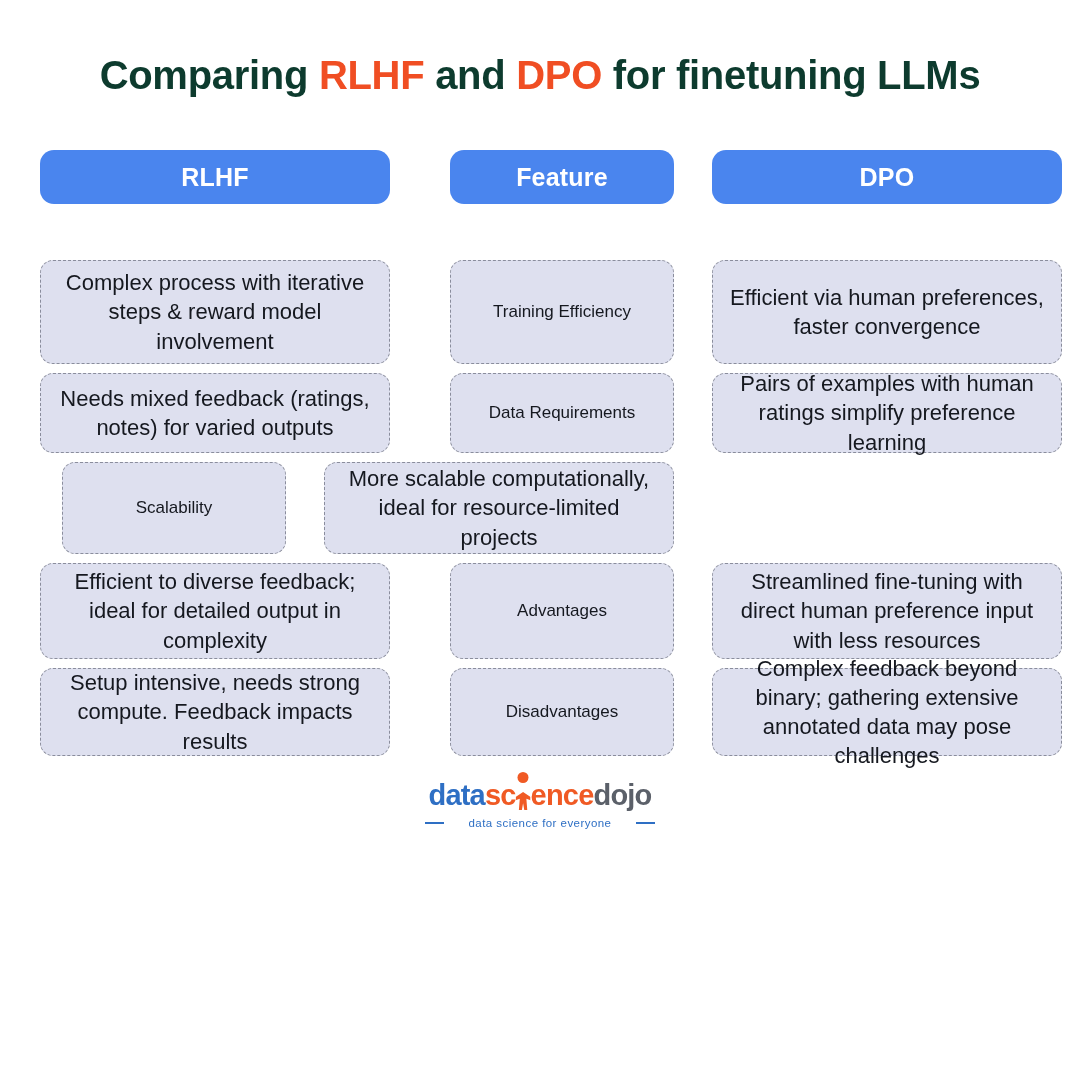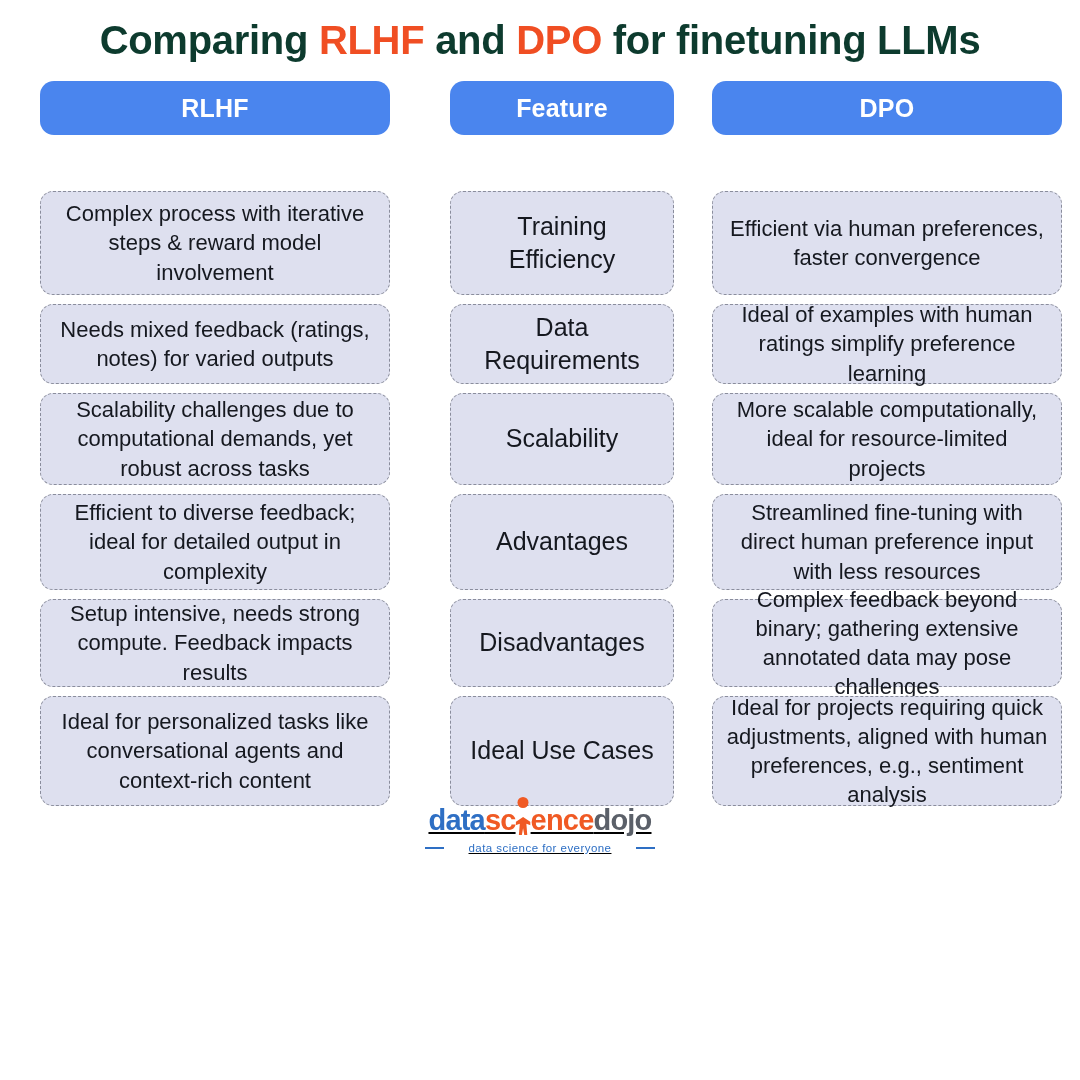--- a/index.html
+++ b/index.html
@@ -86,39 +86,39 @@
     align-items: center;
     justify-content: center;
     text-align: center;
     color: #15181f;
     font-size: 22px;
     line-height: 1.33;
     padding: 10px 13px;
   }
 
   .cell.feature {
-    font-size: 25px;
+    font-size: 17px;
   }
 
   
   .r1 .cell { height: 104px; }
   .r2 .cell { height: 80px; }
   .r3 .cell { height: 76px; }
   .r4 .cell { height: 92px; }
   .r5 .cell { height: 96px; }
   .r6 .cell { height: 88px; }
   .r7 .cell { height: 110px; }
 
   
   .logo-wrap {
     flex: 1;
     display: flex;
+    align-items: center;
     justify-content: center;
     padding-bottom: 10px;
-    text-decoration: underline;
   }
 
   .logo {
     display: flex;
     flex-direction: column;
     align-items: center;
     position: relative;
   }
 
   .logo-mark {
@@ -196,47 +196,41 @@
 
     <div class="row r1">
       <div class="col-a cell">Complex process with iterative steps &amp; reward model involvement</div>
       <div class="col-b cell feature">Training Efficiency</div>
       <div class="col-c cell">Efficient via human preferences, faster convergence</div>
     </div>
 
     <div class="row r2">
       <div class="col-a cell">Needs mixed feedback (ratings, notes) for varied outputs</div>
       <div class="col-b cell feature">Data Requirements</div>
-      <div class="col-c cell">Ideal of examples with human ratings simplify preference learning</div>
+      <div class="col-c cell">Pairs of examples with human ratings simplify preference learning</div>
     </div>
 
 
     <div class="row r4">
-      <div class="col-a cell">Scalability challenges due to computational demands, yet robust across tasks</div>
       <div class="col-b cell feature">Scalability</div>
       <div class="col-c cell">More scalable computationally, ideal for resource-limited projects</div>
     </div>
 
     <div class="row r5">
       <div class="col-a cell">Efficient to diverse feedback; ideal for detailed output in complexity</div>
       <div class="col-b cell feature">Advantages</div>
       <div class="col-c cell">Streamlined fine-tuning with direct human preference input with less resources</div>
     </div>
 
     <div class="row r6">
       <div class="col-a cell">Setup intensive, needs strong compute. Feedback impacts results</div>
       <div class="col-b cell feature">Disadvantages</div>
       <div class="col-c cell">Complex feedback beyond binary; gathering extensive annotated data may pose challenges</div>
     </div>
 
-    <div class="row r7">
-      <div class="col-a cell">Ideal for personalized tasks like conversational agents and context-rich content</div>
-      <div class="col-b cell feature">Ideal Use Cases</div>
-      <div class="col-c cell">Ideal for projects requiring quick adjustments, aligned with human preferences, e.g., sentiment analysis</div>
-    </div>
 
   </div>
 
   <div class="logo-wrap">
     <div class="logo">
       <div class="logo-mark">
         <span class="logo-blue">data</span>
           <span class="logo-orange">sc</span>
           <span class="logo-person">
             <span class="head"></span>

